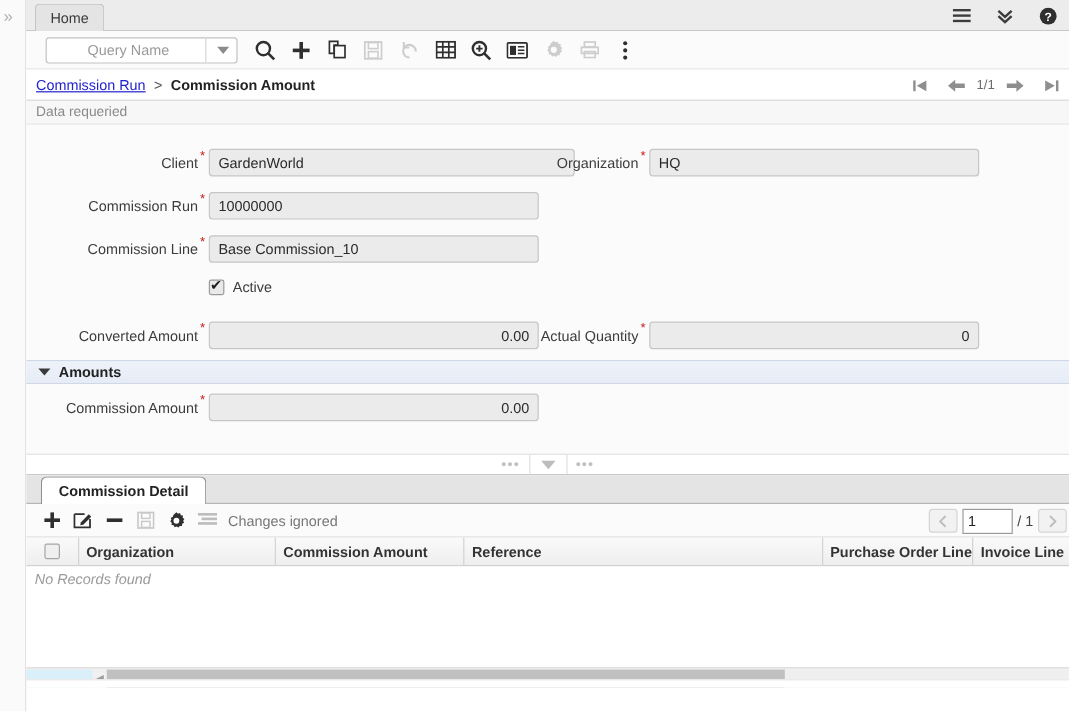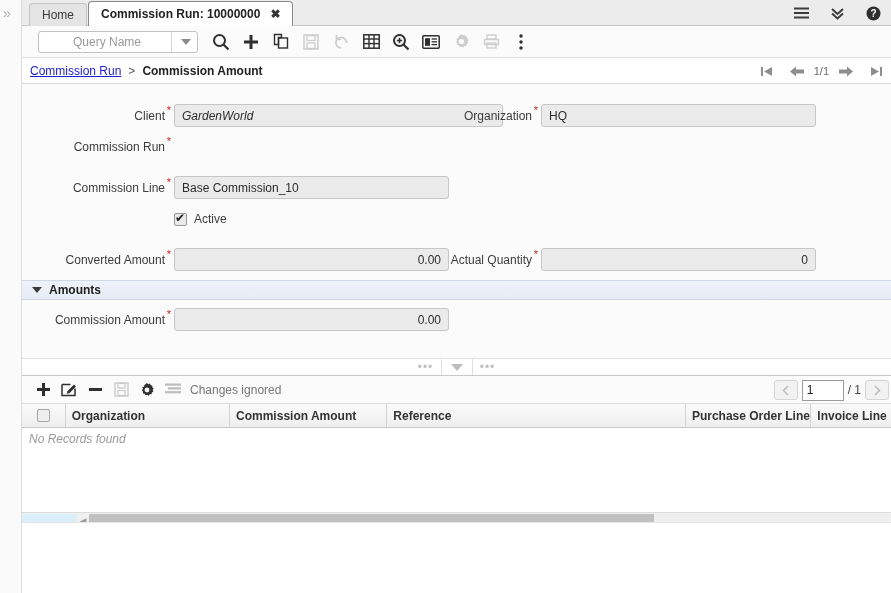--- a/index.html
+++ b/index.html
@@ -301,24 +301,20 @@
 <div id="app">
 
   <div class="left-rail">
     <div class="expand">»</div>
   </div>
 
   <div class="tabstrip">
     <div class="tab home">
       <span>Home</span>
     </div>
-    <div class="tab active">
-      <span>Commission Run: 10000000</span>
-      <span class="closex">✖</span>
-    </div>
     <div class="right-icons">
       <div class="ic">
         <svg width="15" height="12" viewBox="0 0 15 12">
           <rect x="0" y="0.5" width="15" height="2" fill="#3c3c3c"></rect>
           <rect x="0" y="5" width="15" height="2" fill="#3c3c3c"></rect>
           <rect x="0" y="9.5" width="15" height="2" fill="#3c3c3c"></rect>
         </svg>
       </div>
       <div class="ic">
         <svg width="15" height="14" viewBox="0 0 15 14">
@@ -450,47 +446,53 @@
         </div>
         <div class="nv">
           <svg width="13" height="13" viewBox="0 0 13 13">
             <polygon points="1,2 1,11 9,6.5" fill="#8e8e8e"></polygon>
             <rect x="10" y="2" width="2" height="9" fill="#8e8e8e"></rect>
           </svg>
         </div>
       </div>
     </div>
 
+    <div class="statusbar">
+      <span>Data requeried</span>
+    </div>
 
     <div class="formarea">
 
       <div class="field" style="left:8px; top:20px;">
         <div class="flabel link" style="width:135px;">
           <span>Client</span>
           <span class="req">*</span>
         </div>
-        <div class="finput" style="width:329px; margin-left:9px;font-style:italic;">
+        <div class="finput" style="width:305px; margin-left:9px;">
           <span>GardenWorld</span>
         </div>
       </div>
 
       <div class="field" style="left:425px; top:20px;">
         <div class="flabel link" style="width:85px;">
           <span>Organization</span>
           <span class="req">*</span>
         </div>
         <div class="finput" style="width:275px; margin-left:9px;">
           <span>HQ</span>
         </div>
       </div>
 
       <div class="field" style="left:8px; top:56px;">
         <div class="flabel link" style="width:135px;">
           <span>Commission Run</span>
           <span class="req">*</span>
+        </div>
+        <div class="finput" style="width:275px; margin-left:9px;">
+          <span>10000000</span>
         </div>
       </div>
 
       <div class="field" style="left:8px; top:92px;">
         <div class="flabel link" style="width:135px;">
           <span>Commission Line</span>
           <span class="req">*</span>
         </div>
         <div class="finput" style="width:275px; margin-left:9px;">
           <span>Base Commission_10</span>
@@ -545,20 +547,25 @@
       <div class="vline"></div>
       <div class="hnd">
         <div class="chev"></div>
       </div>
       <div class="vline"></div>
       <div class="hnd">•••</div>
     </div>
 
     <div class="lower">
 
+      <div class="lower-tabstrip">
+        <div class="ltab">
+          <span>Commission Detail</span>
+        </div>
+      </div>
 
       <div class="grid-toolbar">
         <div class="gt-ic">
           <svg width="15" height="15" viewBox="0 0 15 15">
             <rect x="6" y="1" width="3" height="13" fill="#2f2f2f"></rect>
             <rect x="1" y="6" width="13" height="3" fill="#2f2f2f"></rect>
           </svg>
         </div>
         <div class="gt-ic">
           <svg width="16" height="15" viewBox="0 0 16 15">

